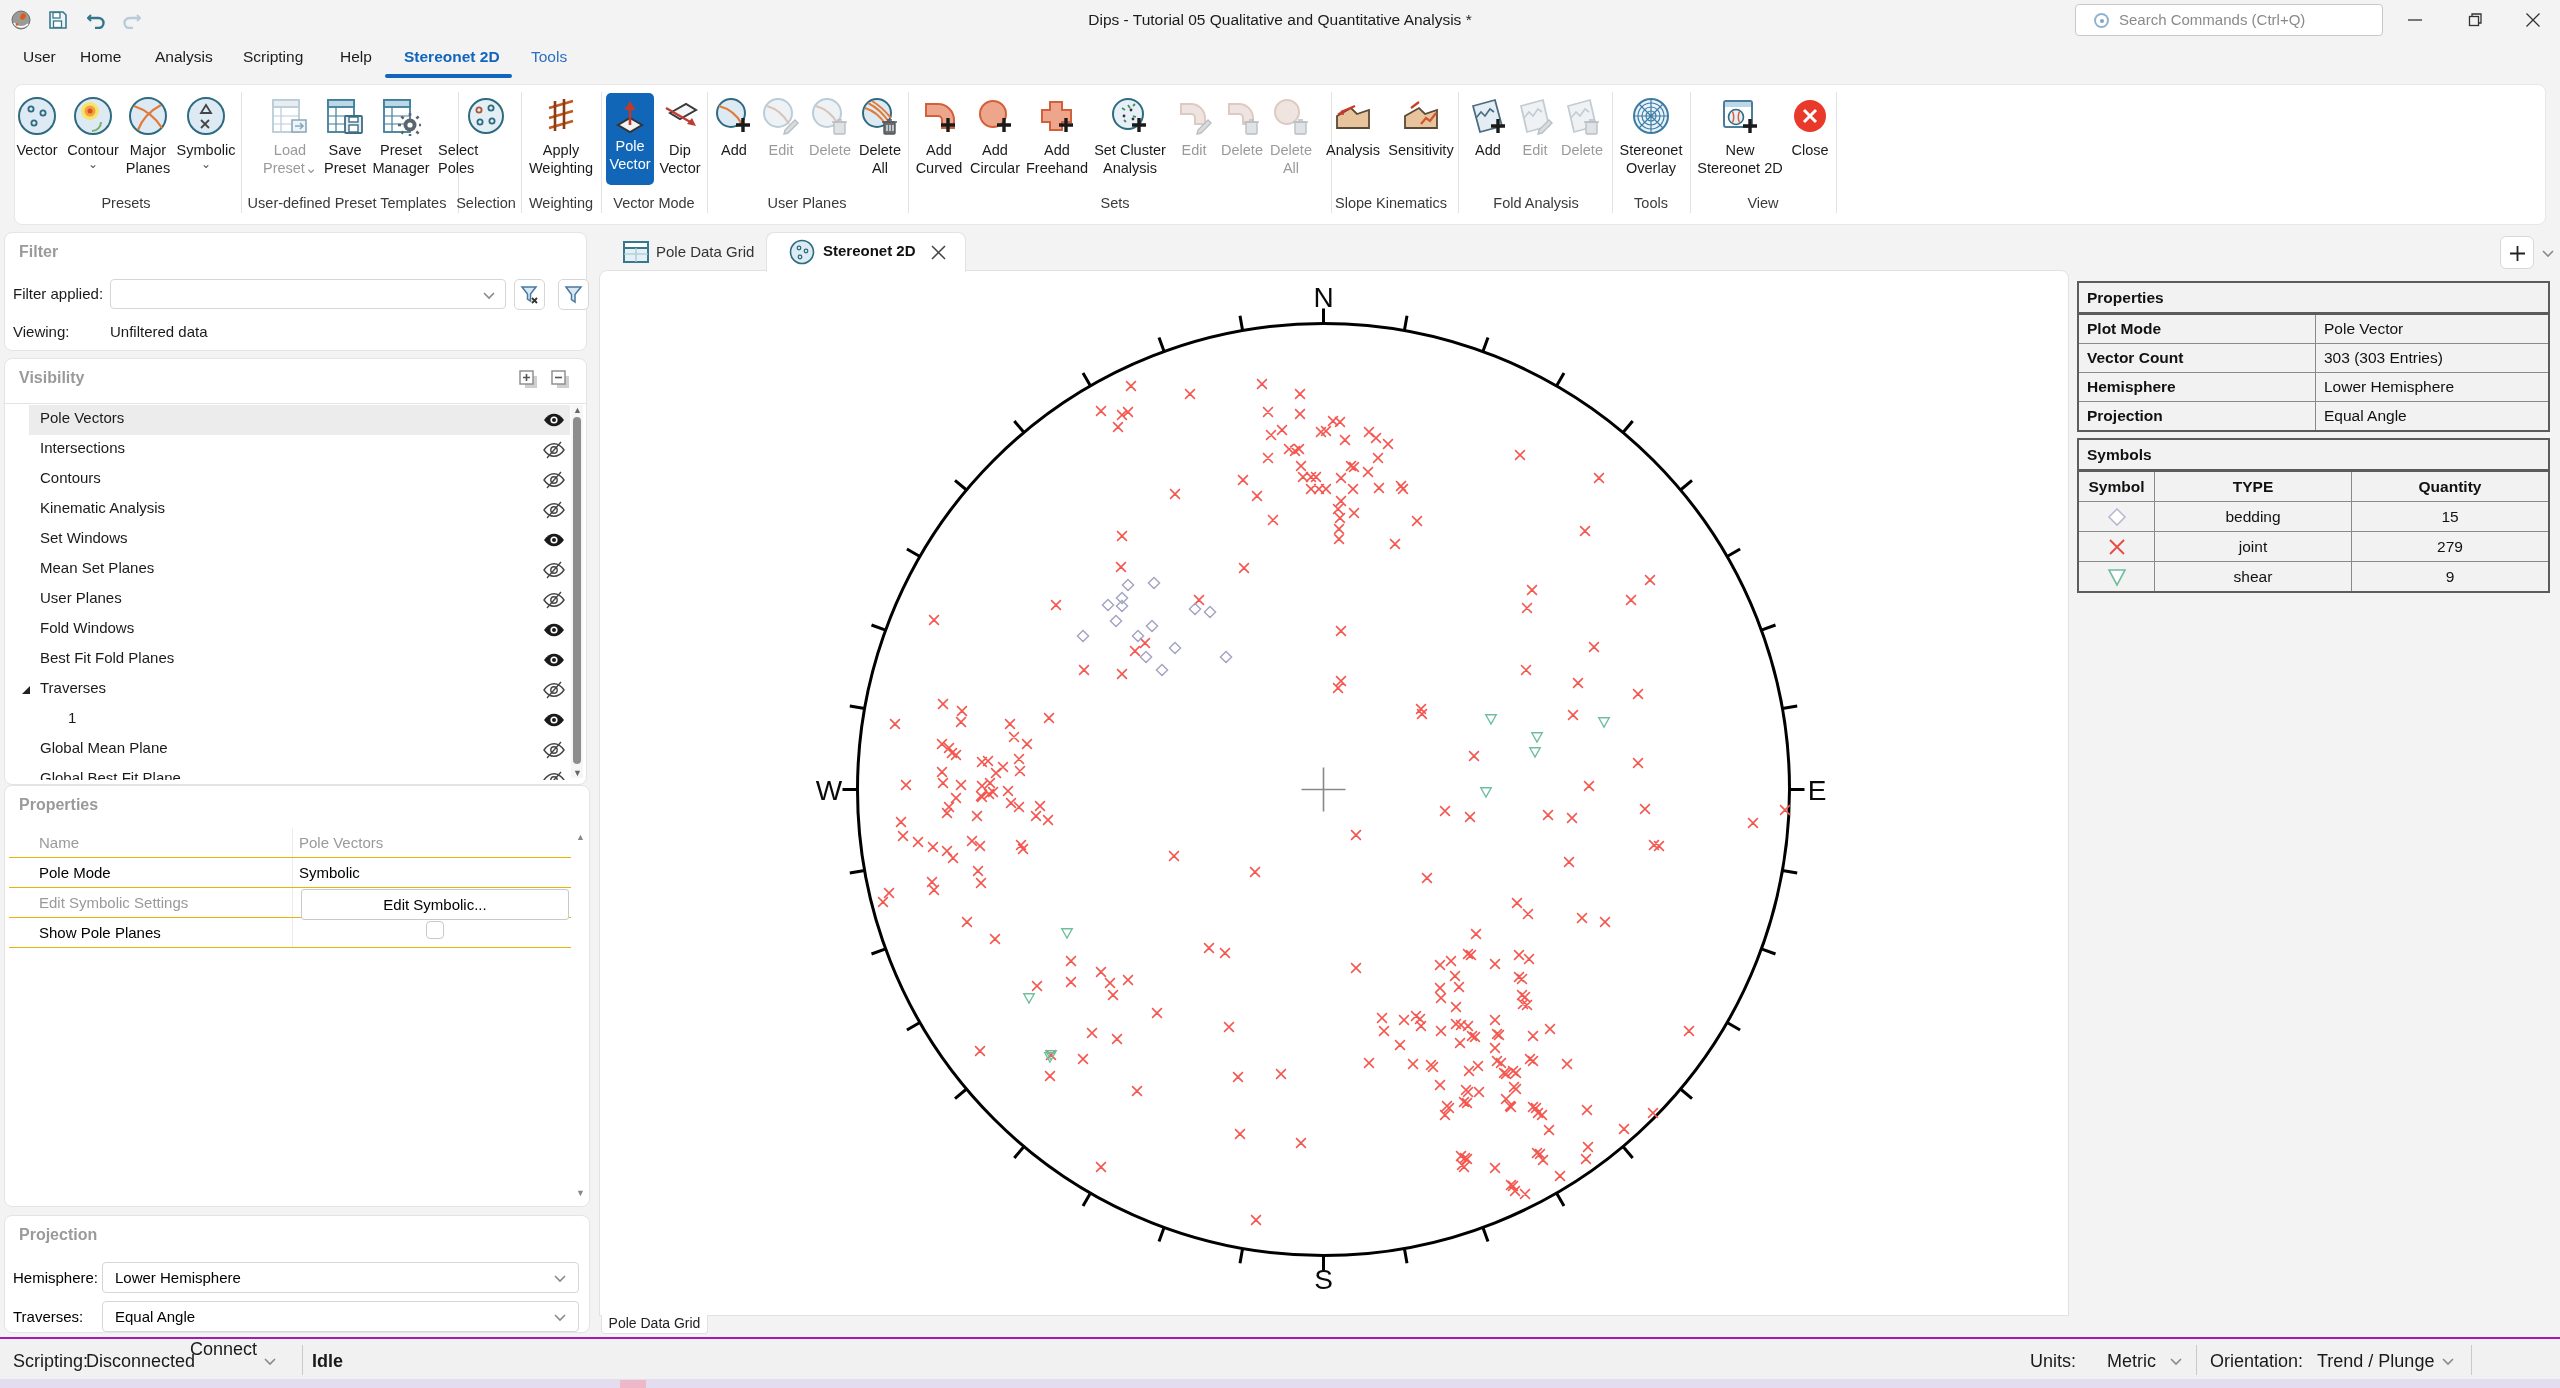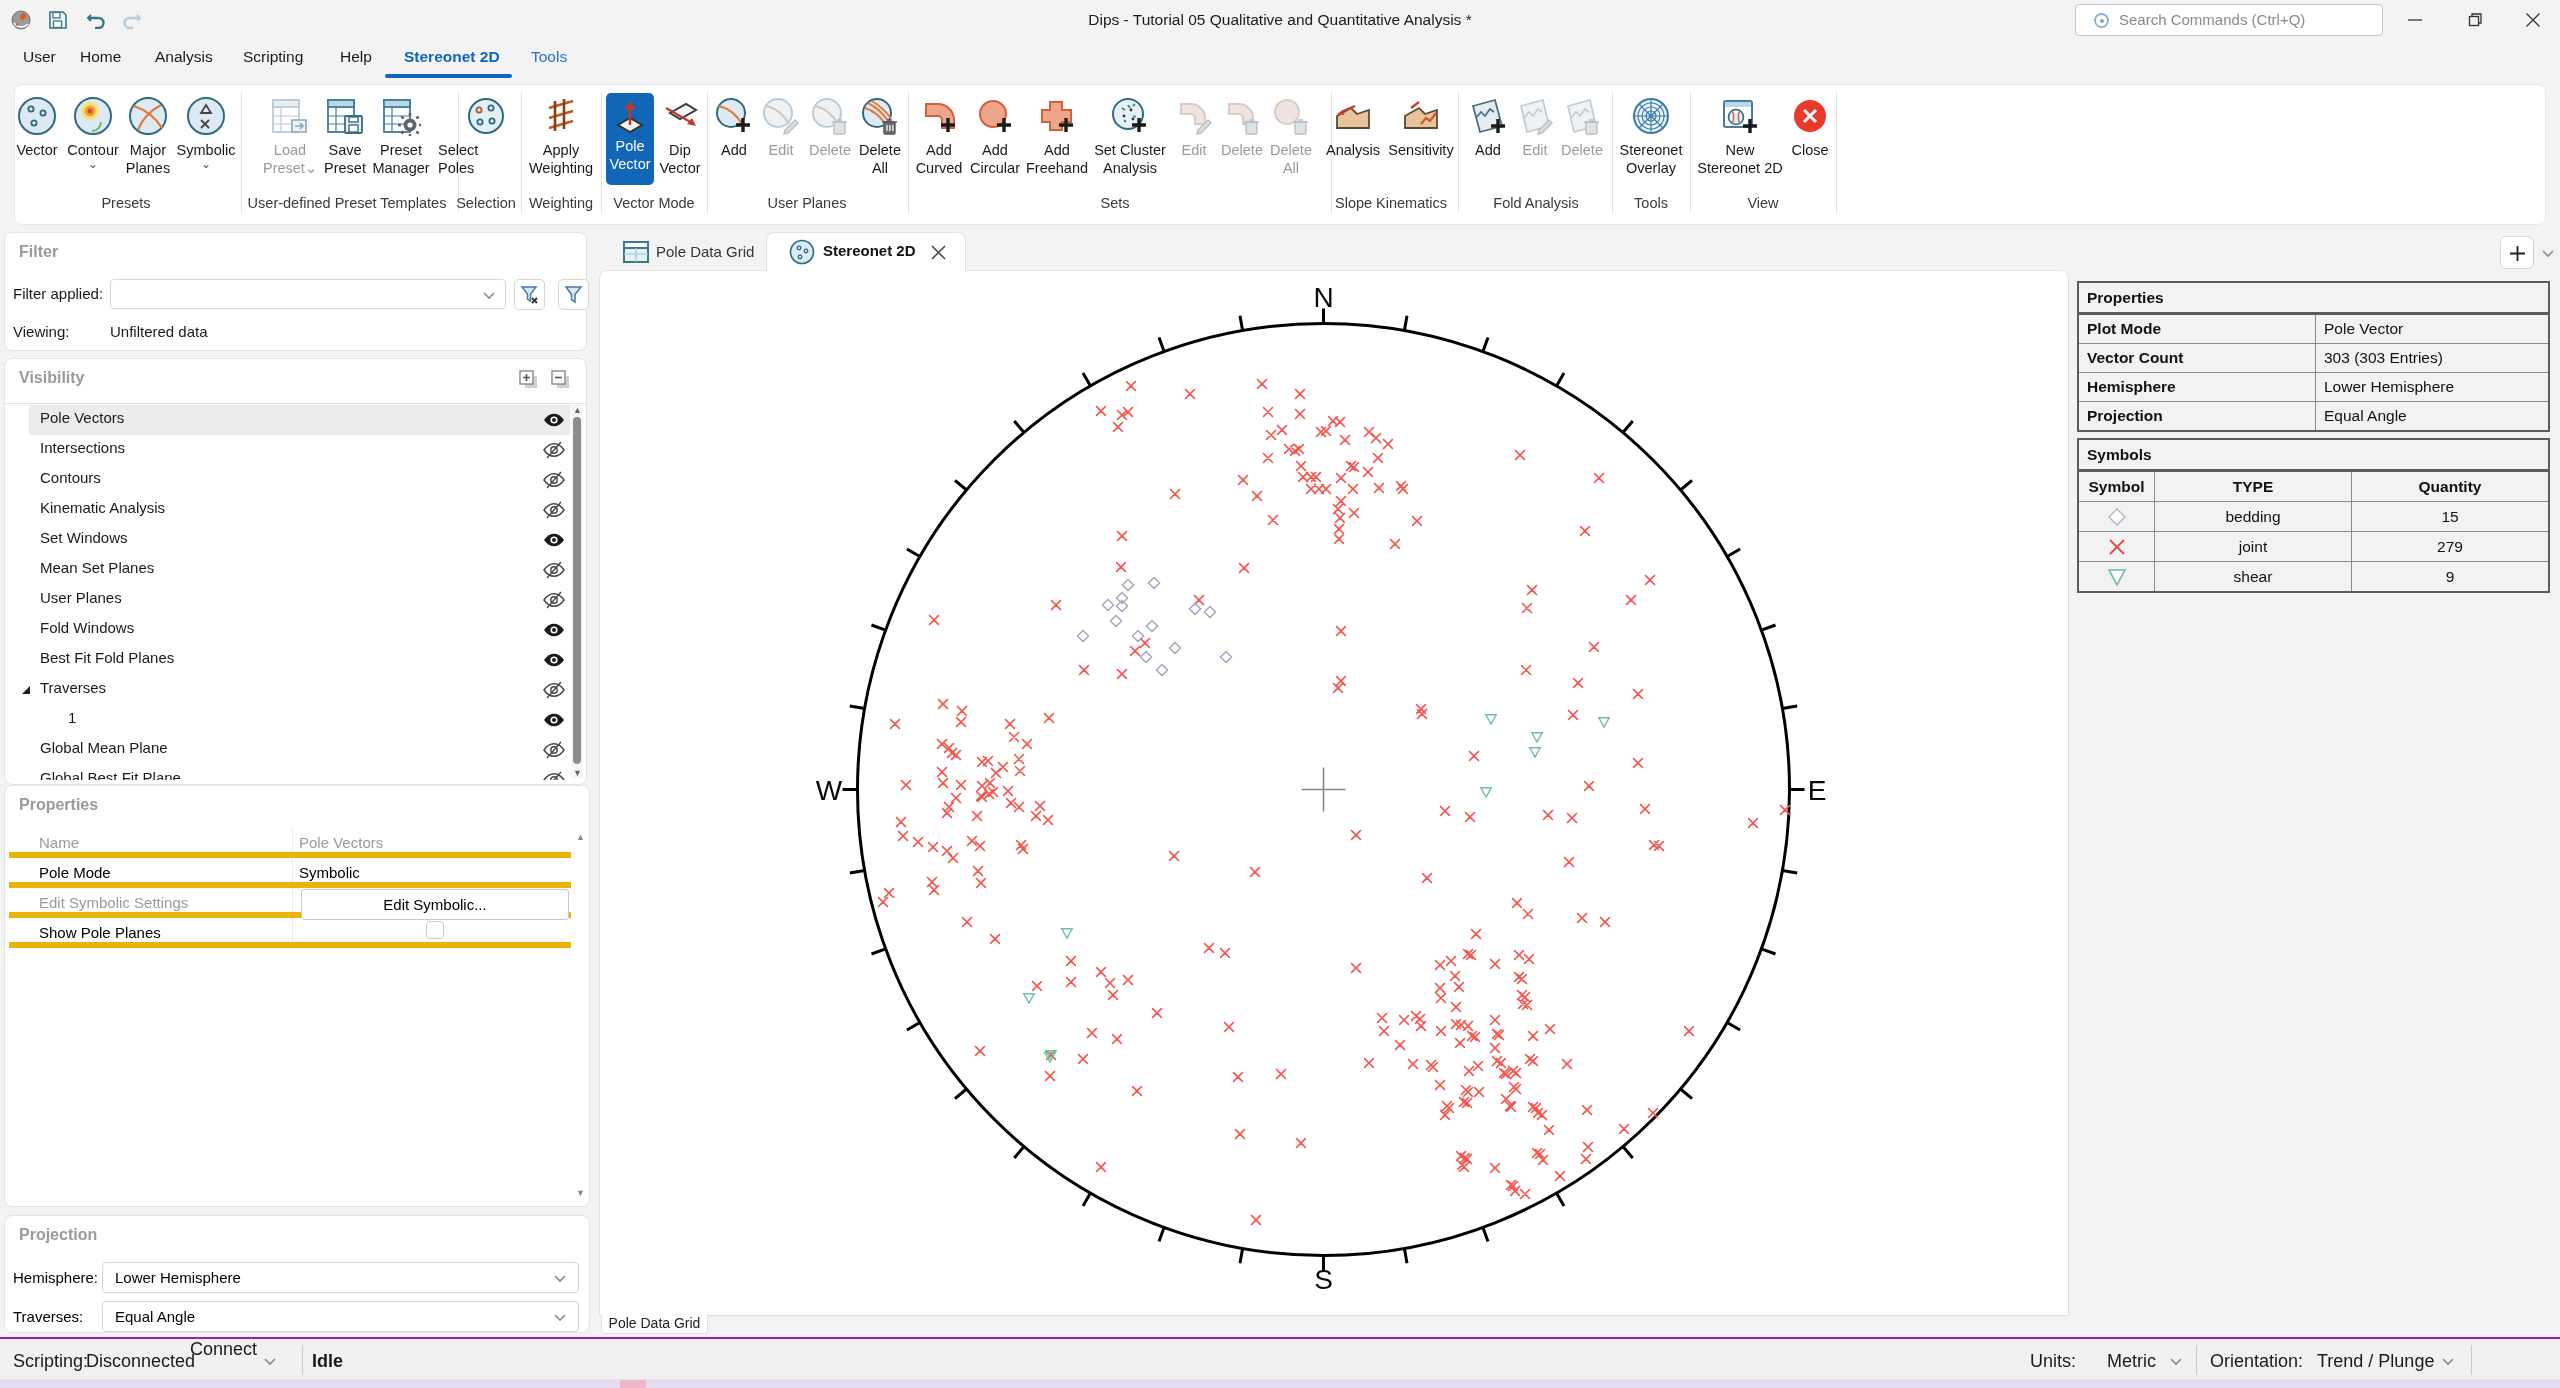--- a/index.html
+++ b/index.html
@@ -1,21 +1,21 @@
 <!DOCTYPE html>
 <html><head><meta charset="utf-8">
 <style>
 *{margin:0;padding:0;box-sizing:border-box}
 html,body{width:2560px;height:1388px;overflow:hidden;background:#f3f3f3;font-family:"Liberation Sans",sans-serif;position:relative}
 .card{position:absolute;background:#fff;border:1px solid #e4e4e4;border-radius:8px}
 .ctitle{position:absolute;left:14px;top:10px;font-size:16px;font-weight:bold;color:#9a9a9a}
 .sqbtn{position:absolute;width:31px;height:31px;border:1px solid #d6d6d6;border-radius:5px;background:#fff;display:flex;align-items:center;justify-content:center}
 .combo{position:absolute;height:31px;border:1px solid #d6d6d6;border-radius:4px;background:#fff;font-size:15px}
 .combo>span:first-child{position:absolute;left:12px;top:6px}
-.prow{display:flex;height:30px;line-height:29px;border-bottom:6px solid #eab308}
+.prow{display:flex;height:30px;line-height:29px;border-bottom:1px solid #eab308}
 .prow .pc1{width:284px;padding-left:30px;border-right:1px solid #ececec}
 .prow .pc2{flex:1;padding-left:6px}
 .rrow{display:flex;border-bottom:1px solid #8a8a8a;line-height:28px}
 .rrow .rc1{width:237px;padding:0 12px 0 8px;font-weight:bold;border-right:1px solid #8a8a8a}
 .rrow .rc2{flex:1;padding-left:8px}
 .srow{display:flex;border-bottom:1px solid #8a8a8a;line-height:29px;text-align:center}
 .srow .sc1{width:76px;border-right:1px solid #8a8a8a;display:flex;align-items:center;justify-content:center}
 .srow .sc2{width:197px;border-right:1px solid #8a8a8a}
 .srow .sc3{flex:1}
 </style></head>

